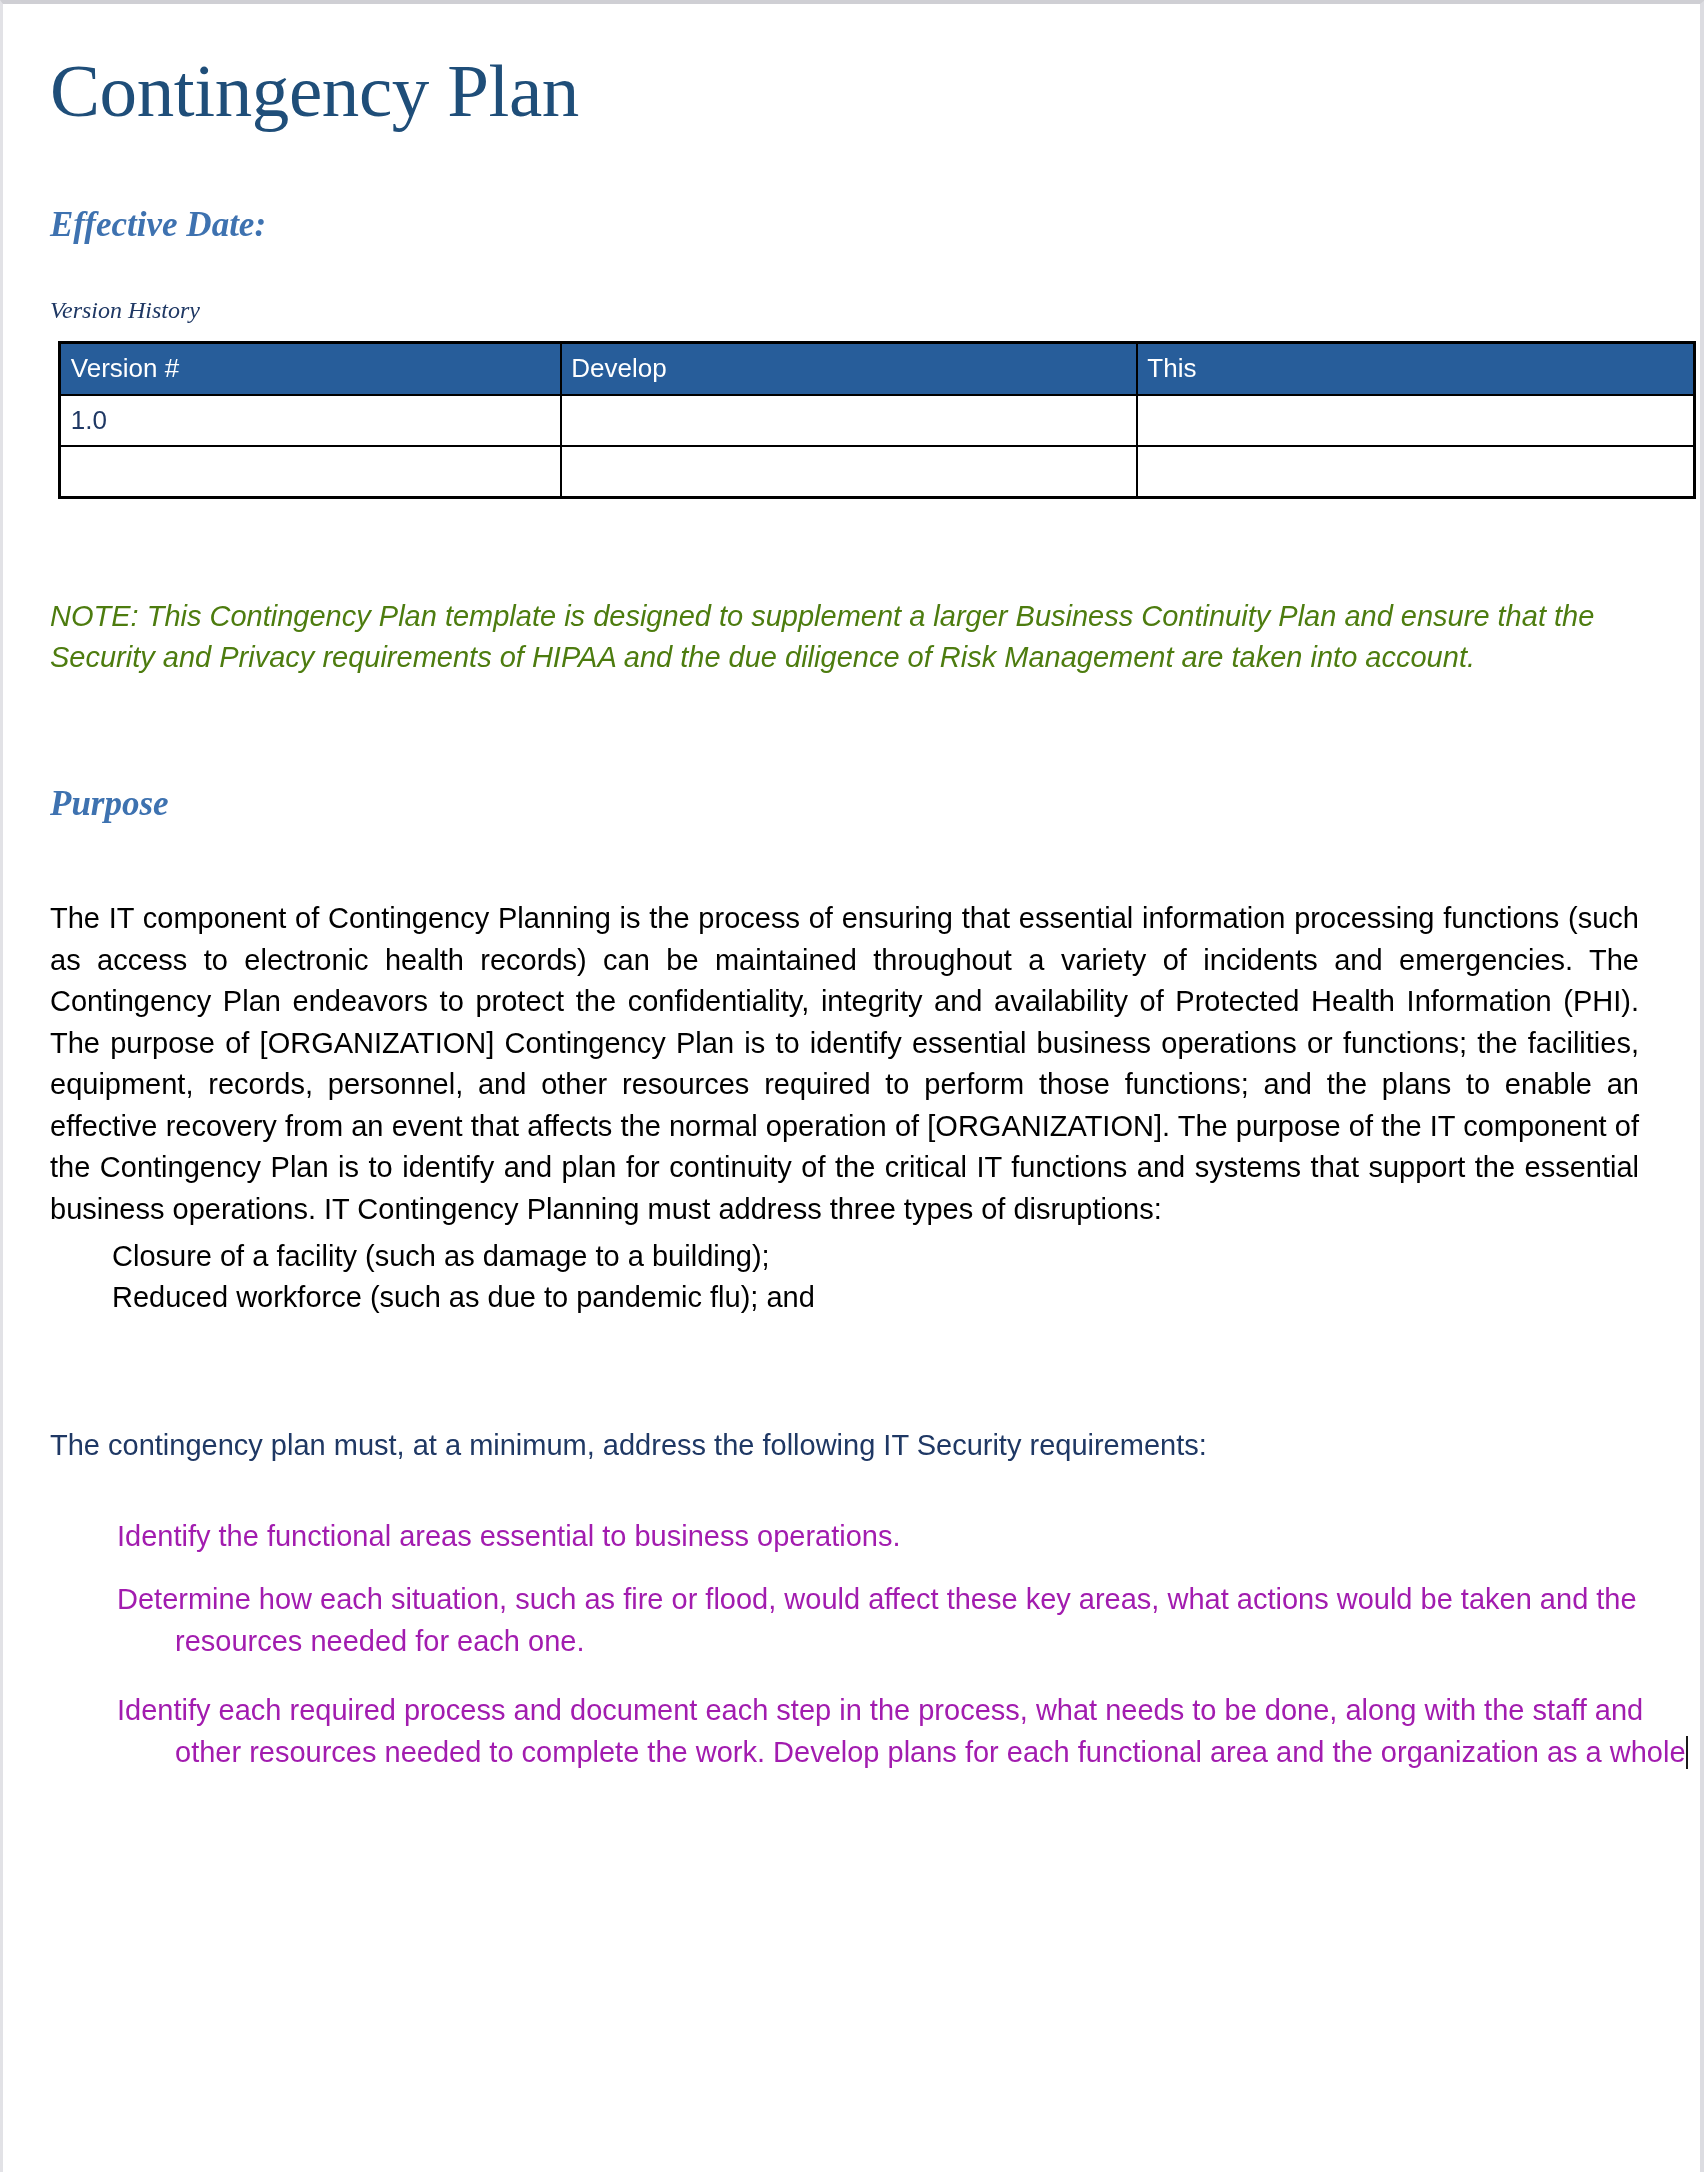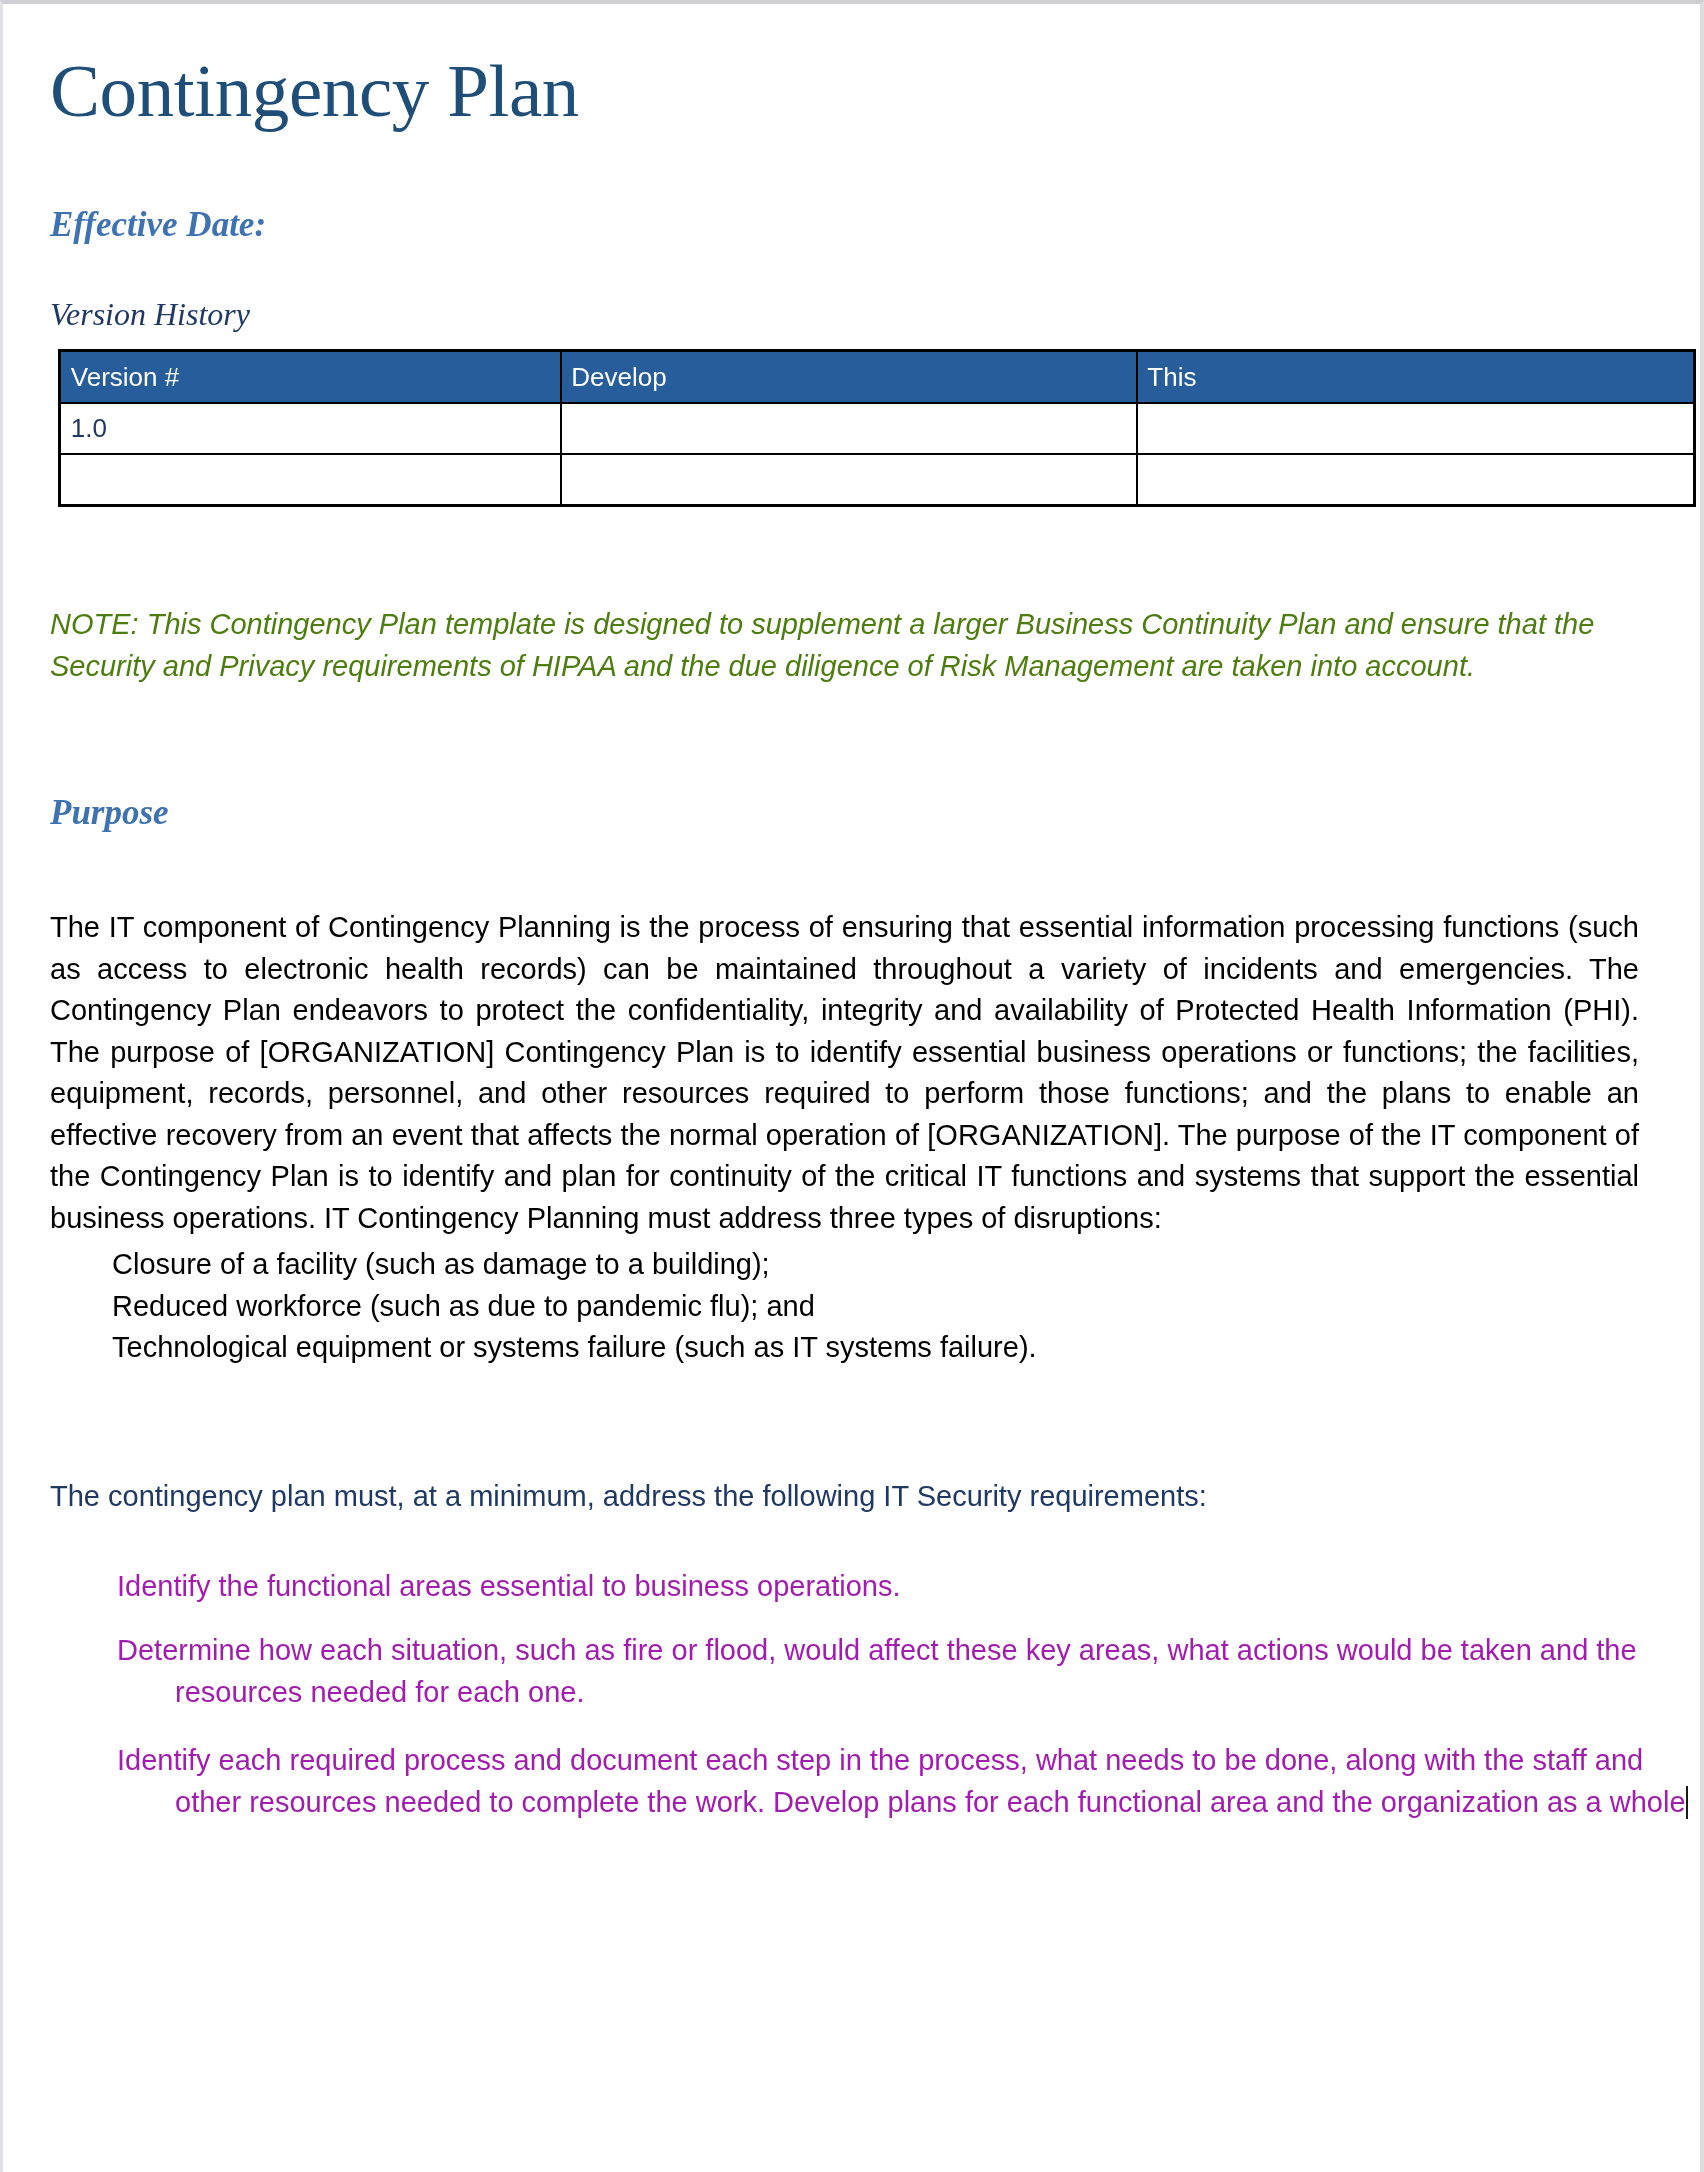--- a/index.html
+++ b/index.html
@@ -49,21 +49,21 @@
     font-size: 35px;
     font-weight: bold;
     font-style: italic;
     color: #3E72B0;
     margin: 0;
     line-height: 1.1;
   }
 
   .h-navy-italic {
     font-family: "Liberation Serif", serif;
-    font-size: 32px;
+    font-size: 24px;
     font-weight: normal;
     font-style: italic;
     color: #1F3864;
     margin: 0;
     line-height: 1.1;
   }
 
   
   .version-table {
     border-collapse: collapse;
@@ -225,21 +225,20 @@
     <h2 class="h-blue-bold-italic">Purpose</h2>
 
     <div class="sp-170"></div>
 
     <p class="body-para">The IT component of Contingency Planning is the process of ensuring that essential information processing functions (such as access to electronic health records) can be maintained throughout a variety of incidents and emergencies. The Contingency Plan endeavors to protect the confidentiality, integrity and availability of Protected Health Information (PHI). The purpose of [ORGANIZATION] Contingency Plan is to identify essential business operations or functions; the facilities, equipment, records, personnel, and other resources required to perform those functions; and the plans to enable an effective recovery from an event that affects the normal operation of [ORGANIZATION]. The purpose of the IT component of the Contingency Plan is to identify and plan for continuity of the critical IT functions and systems that support the essential business operations. IT Contingency Planning must address three types of disruptions:</p>
 
     <div class="sp-12"></div>
 
     <p class="disruption-item">Closure of a facility (such as damage to a building);</p>
     <p class="disruption-item">Reduced workforce (such as due to pandemic flu); and</p>
-    <p class="disruption-item">Technological equipment or systems failure (such as IT systems failure).</p>
 
     <div class="sp-240"></div>
 
     <p class="lead-blue">The contingency plan must, at a minimum, address the following IT Security requirements:</p>
 
     <div class="sp-100"></div>
 
     <p class="req-item">Identify the functional areas essential to business operations.</p>
 
     <div class="sp-30"></div>

